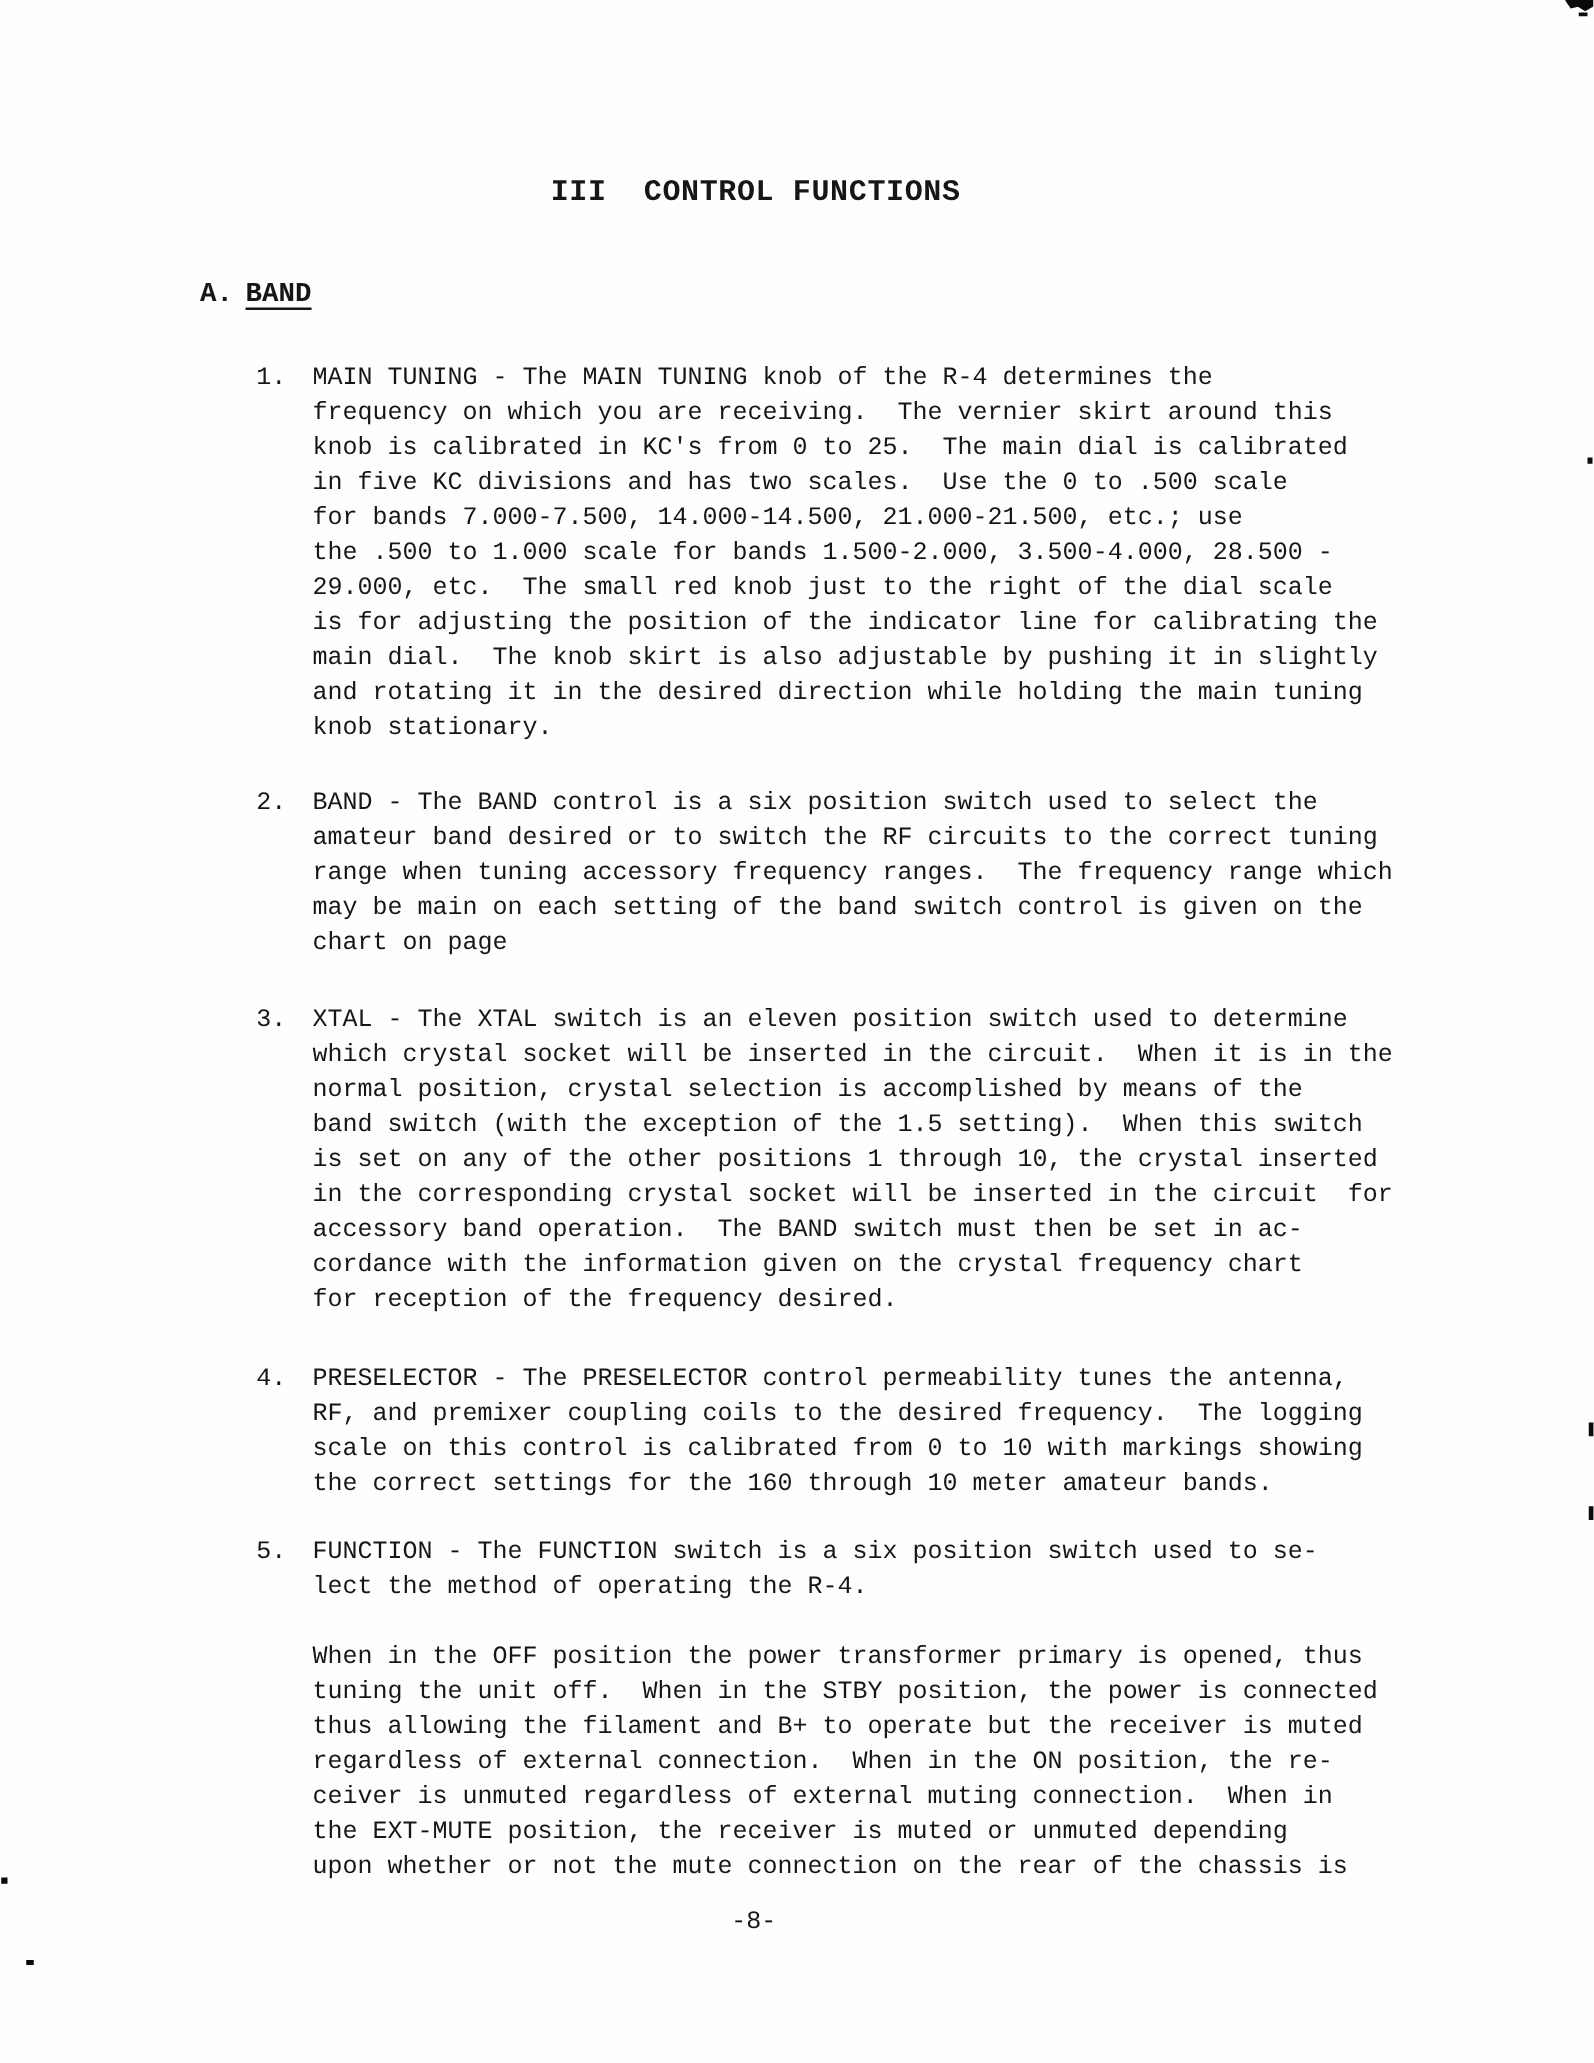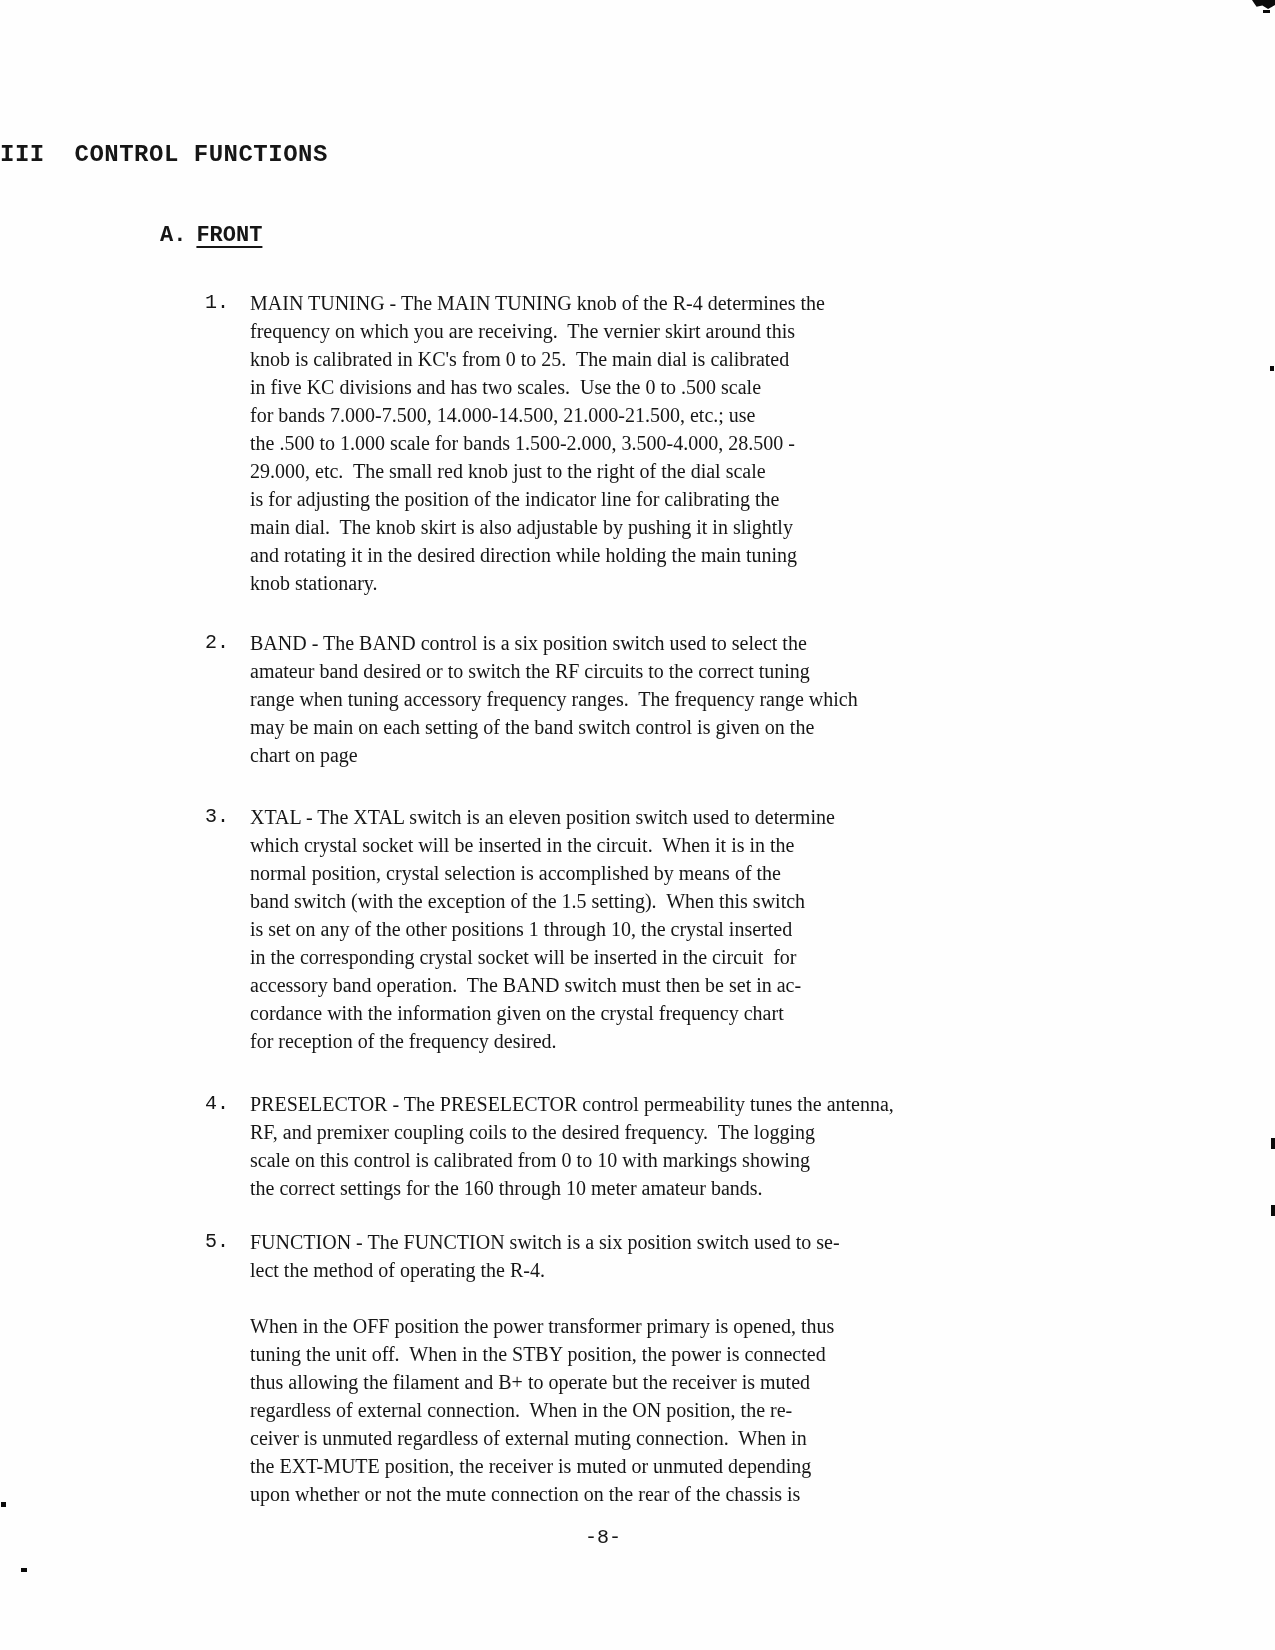--- a/index.html
+++ b/index.html
@@ -16,20 +16,21 @@
     font-family: "Liberation Mono", "DejaVu Sans Mono", monospace;
     color: #161616;
   }
   .doc-title {
     position: absolute;
     top: 141px;
     left: 0;
     width: 1275px;
     padding-right: 66px;
     box-sizing: border-box;
+    text-align: center;
     font-size: 24px;
     font-weight: bold;
     letter-spacing: 0.5px;
     white-space: pre;
   }
   .section-heading {
     position: absolute;
     top: 223px;
     left: 160px;
     font-size: 22px;
@@ -52,21 +53,20 @@
     width: 45px;
     flex: 0 0 45px;
     font-size: 20px;
     line-height: 28px;
   }
   .item-text {
     width: 960px;
     font-size: 20px;
     line-height: 28px;
     white-space: pre-wrap;
-    font-family: Liberation Serif, serif;
   }
   .item-1 { top: 289px; }
   .item-2 { top: 629px; }
   .item-3 { top: 803px; }
   .item-4 { top: 1090px; }
   .item-5 { top: 1228px; }
   .page-number {
     position: absolute;
     top: 1524px;
     left: 585px;
@@ -89,21 +89,21 @@
 </style>
 </head>
 <body>
 
 <div class="page">
 
   <div class="doc-title">III  CONTROL FUNCTIONS</div>
 
   <div class="section-heading">
     <span class="section-label">A.</span>
-    <span class="section-title">FRONT</span>
+    <span class="section-title">BAND</span>
   </div>
 
   <div class="item item-1">
     <span class="item-number">1.</span>
     <div class="item-text">MAIN TUNING - The MAIN TUNING knob of the R-4 determines the
 frequency on which you are receiving.  The vernier skirt around this
 knob is calibrated in KC's from 0 to 25.  The main dial is calibrated
 in five KC divisions and has two scales.  Use the 0 to .500 scale
 for bands 7.000-7.500, 14.000-14.500, 21.000-21.500, etc.; use
 the .500 to 1.000 scale for bands 1.500-2.000, 3.500-4.000, 28.500 -

